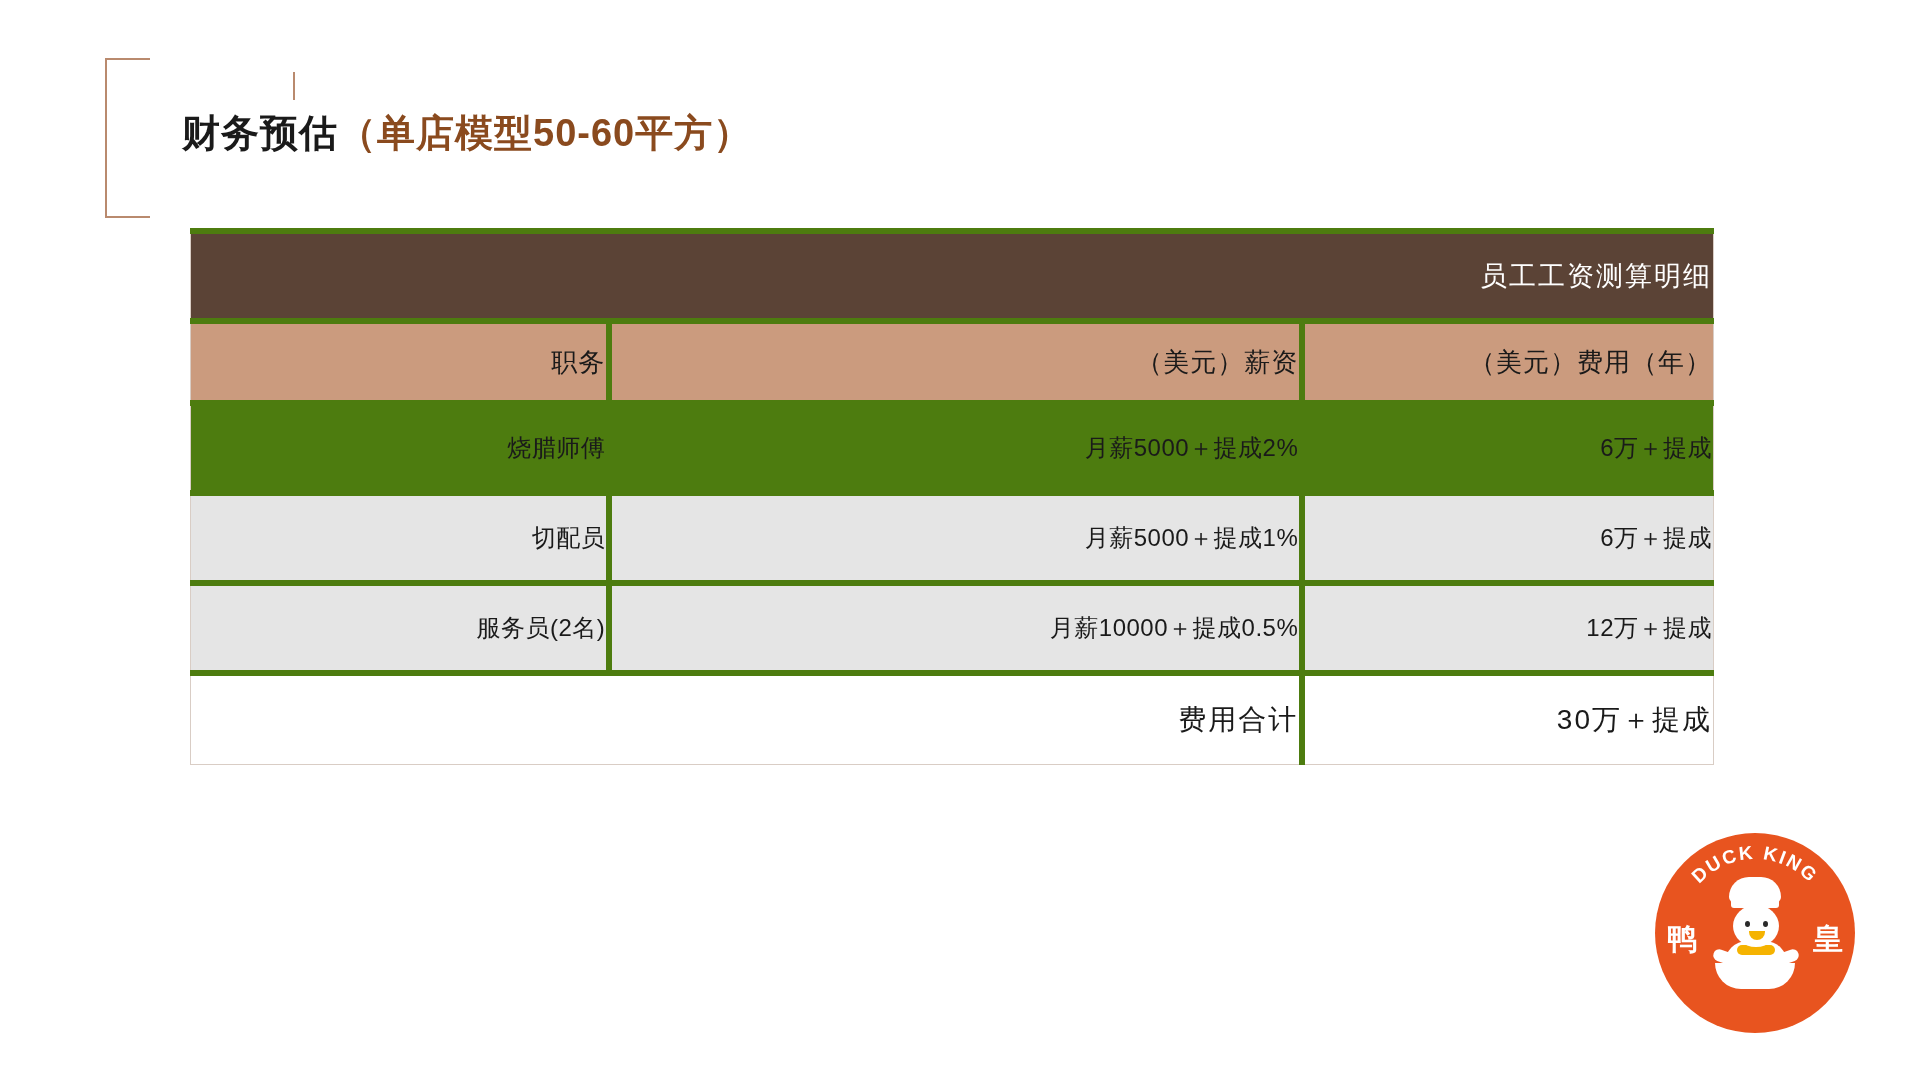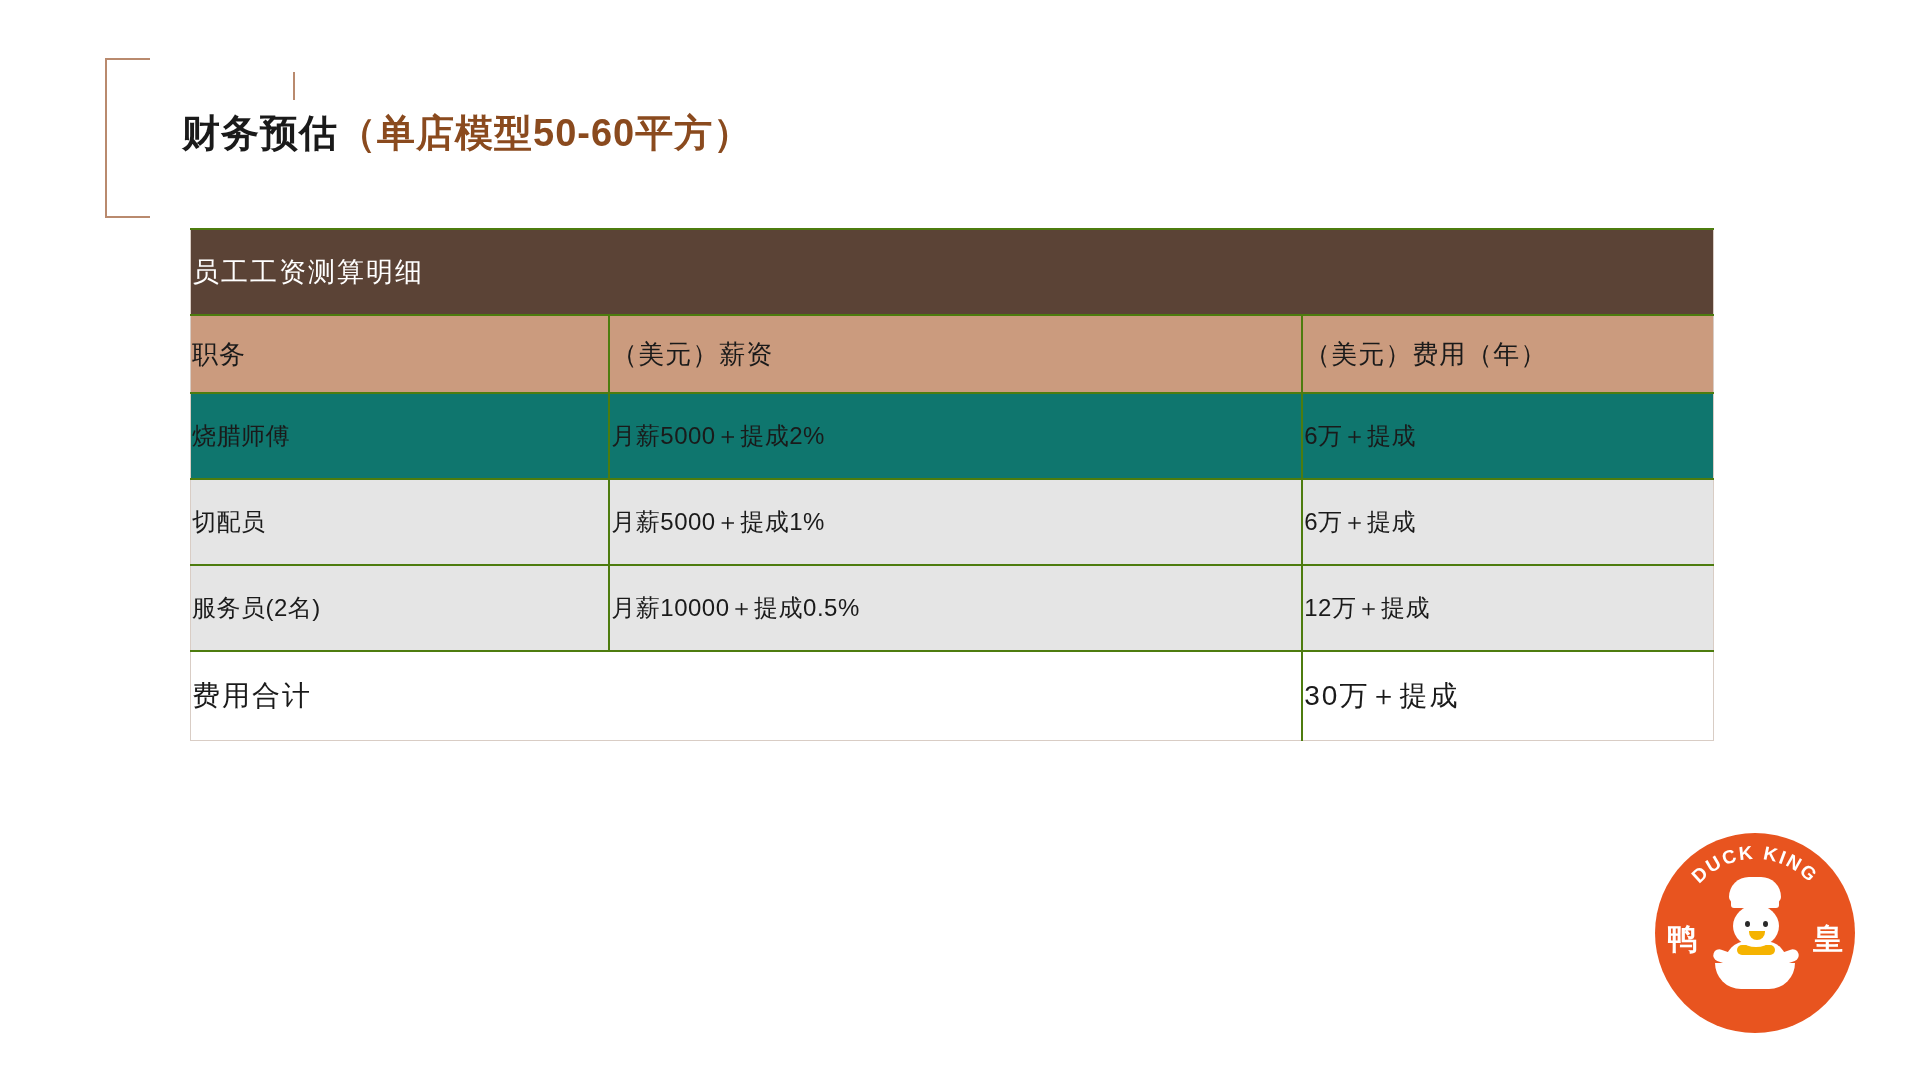--- a/index.html
+++ b/index.html
@@ -79,22 +79,22 @@
     left: 190px;
     top: 228px;
     width: 1524px;
   }
   table.salary {
     width: 100%;
     border-collapse: collapse;
     table-layout: fixed;
   }
   table.salary td, table.salary th {
-    border: 2px solid #4d7c0f;
-    text-align: left;
+    border: 6px solid #4d7c0f;
+    text-align: right;
     vertical-align: middle;
     font-weight: normal;
   }
   .row-title th {
     background: #5b4336;
     color: #ffffff;
     font-size: 27px;
     font-weight: bold;
     height: 82px;
     letter-spacing: 2px;
@@ -106,21 +106,21 @@
     font-weight: bold;
     height: 74px;
     letter-spacing: 1px;
   }
   .row-body td {
     font-size: 24px;
     height: 82px;
     color: #1a1a1a;
     letter-spacing: 0.5px;
   }
-  .row-body.alt td { background: #0f766e; }
+  .row-body.alt td { background: #4d7c0f; }
   .row-body.plain td { background: #e5e5e5; }
   .row-total td {
     background: #ffffff;
     font-size: 28px;
     font-weight: bold;
     height: 86px;
     color: #1a1a1a;
     letter-spacing: 2px;
   }
   table.salary tr td:first-child,

